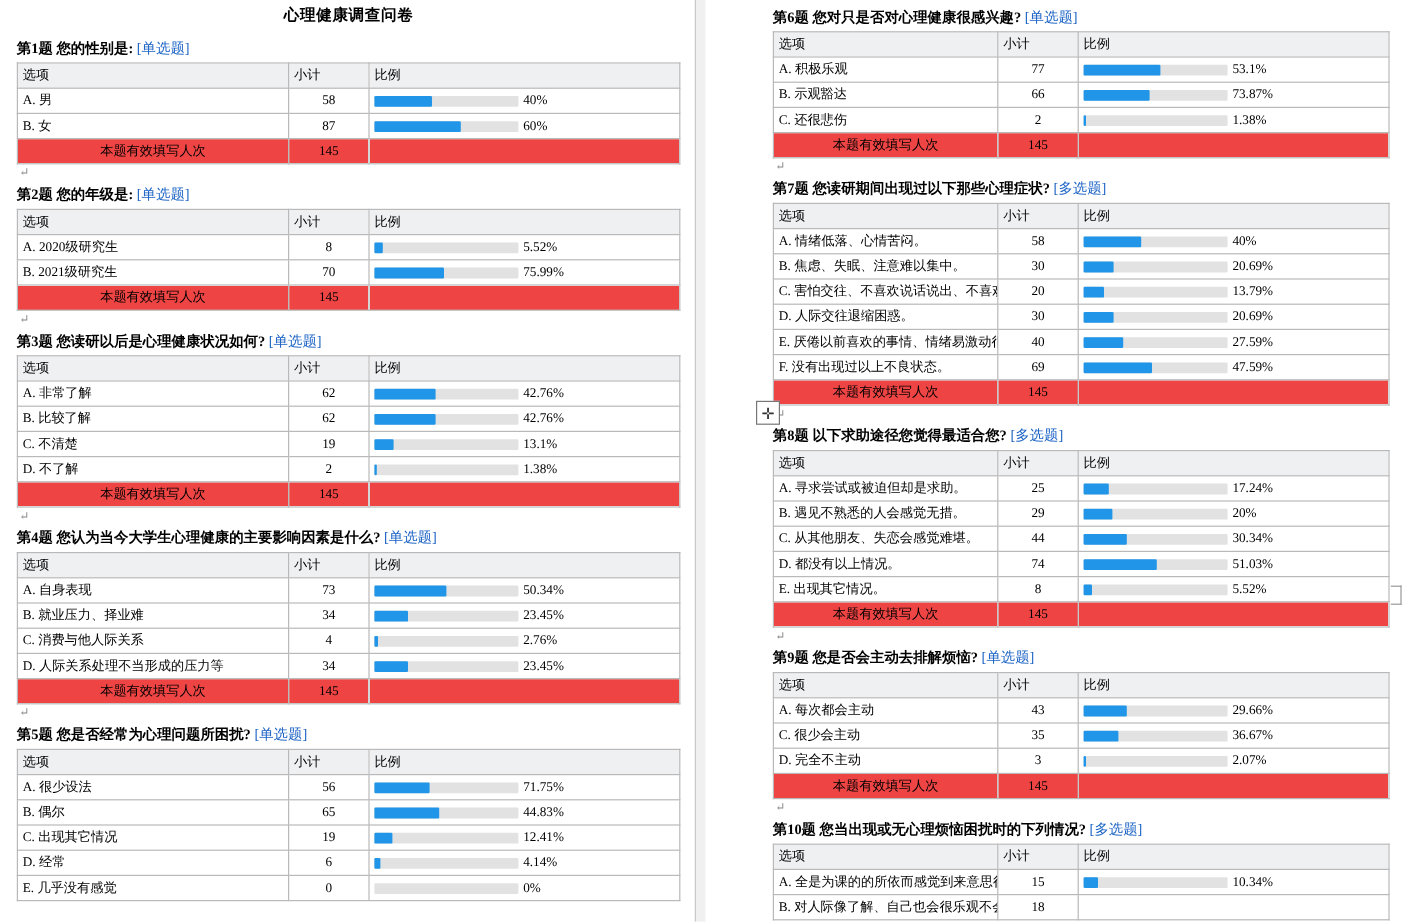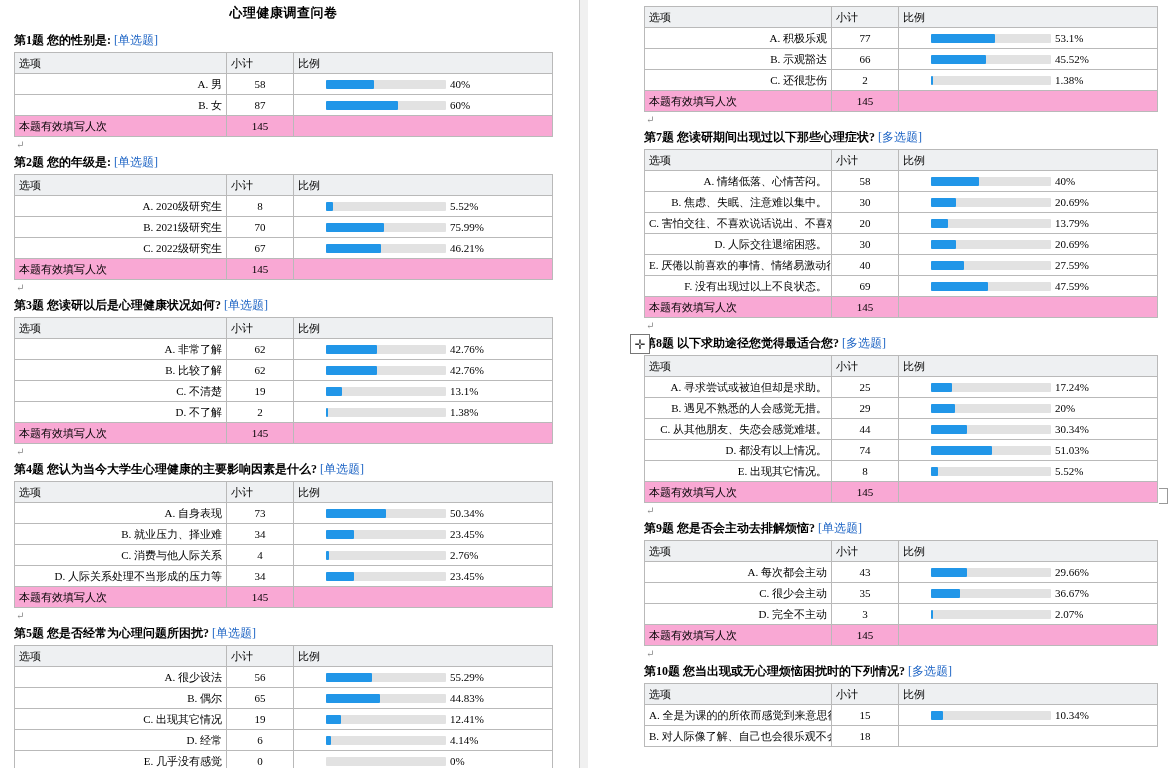--- a/index.html
+++ b/index.html
@@ -17,21 +17,21 @@
     display:flex;
     align-items:flex-start;
   }
   .col{
     position:relative;
     box-sizing:border-box;
   }
   .col-left{
     width:580px;
     height:768px;
-    padding:4px 26px 0 14px;
+    padding:4px 12px 0 14px;
     border-right:1px solid #c8c8c8;
     background:#fff;
     overflow:hidden;
   }
   .gutter{
     width:8px;height:768px;background:#f0f0f0;
   }
   .col-right{
     width:580px;
     height:768px;
@@ -71,46 +71,46 @@
     line-height:14px;
     height:16px;
     overflow:hidden;
     white-space:nowrap;
   }
   table.qt th{
     background:#eef0f2;
     font-weight:normal;
     text-align:left;
   }
-  td.c-opt{text-align:right;}
+  td.c-opt{text-align:left;}
   td.c-num,th.c-num{text-align:center;width:58px;}
   th.c-bar{width:250px;}
   td.c-bar{padding:2px 4px;}
   .barwrap{
-    display:flex;align-items:center;gap:4px;margin-left:28px;
+    display:flex;align-items:center;gap:4px;
   }
   .track{
     position:relative;
     height:9px;
     background:#e2e2e2;
     border-radius:1px;
     flex:0 0 auto;
     width:120px;
   }
   .fill{
     position:absolute;left:0;top:0;bottom:0;
     background:#2196e8;
     border-radius:1px;
   }
   .pct{
     font-size:11px;
     color:#000;
     white-space:nowrap;
   }
-  tr.total td{background:#f9a8d4;}
+  tr.total td{background:#ef4444;text-align:center;}
   .stray{
     color:#8a8a8a;font-size:10px;margin:2px 0 4px 2px;
   }
   
   .move-handle{
     position:absolute;
     left:630px;top:334px;
     width:18px;height:18px;
     border:1px solid #777;
     background:#fff;
@@ -204,32 +204,20 @@
                 <td class="c-num">70</td>
                 <td class="c-bar">
                   <div class="barwrap">
                     <div class="track">
                       <div class="fill" style="width: 48.28%; background: rgb(33, 150, 232);"></div>
                     </div>
                     <span class="pct">75.99%</span>
                   </div>
                 </td>
               </tr>
-              <tr>
-                <td class="c-opt">C. 2022级研究生</td>
-                <td class="c-num">67</td>
-                <td class="c-bar">
-                  <div class="barwrap">
-                    <div class="track">
-                      <div class="fill" style="width: 46.21%; background: rgb(33, 150, 232);"></div>
-                    </div>
-                    <span class="pct">46.21%</span>
-                  </div>
-                </td>
-              </tr>
               <tr class="total">
                 <td>本题有效填写人次</td>
                 <td class="c-num">145</td>
                 <td></td>
               </tr>
             </tbody>
           </table>
           <div class="stray">↵</div>
         </div>
         <div class="q">
@@ -380,21 +368,21 @@
             </thead>
             <tbody>
               <tr>
                 <td class="c-opt">A. 很少设法</td>
                 <td class="c-num">56</td>
                 <td class="c-bar">
                   <div class="barwrap">
                     <div class="track">
                       <div class="fill" style="width: 38.62%; background: rgb(33, 150, 232);"></div>
                     </div>
-                    <span class="pct">55.29%</span>
+                    <span class="pct">71.75%</span>
                   </div>
                 </td>
               </tr>
               <tr>
                 <td class="c-opt">B. 偶尔</td>
                 <td class="c-num">65</td>
                 <td class="c-bar">
                   <div class="barwrap">
                     <div class="track">
                       <div class="fill" style="width: 44.83%; background: rgb(33, 150, 232);"></div>
@@ -444,20 +432,21 @@
         </div>
       </div>
   </div>
 
   <div class="gutter"></div>
 
   <div class="col col-right">
     <div class="rpad"></div>
     <div id="right-questions">
         <div class="q">
+          <div class="q-head"><span class="q-no">第6题  </span><span class="q-text">您对只是否对心理健康很感兴趣?   </span><span class="q-type">[单选题]</span></div>
           <table class="qt">
             <thead>
               <tr>
                 <th>选项</th>
                 <th class="c-num">小计</th>
                 <th class="c-bar">比例</th>
               </tr>
             </thead>
             <tbody>
               <tr>
@@ -473,21 +462,21 @@
                 </td>
               </tr>
               <tr>
                 <td class="c-opt">B. 示观豁达</td>
                 <td class="c-num">66</td>
                 <td class="c-bar">
                   <div class="barwrap">
                     <div class="track">
                       <div class="fill" style="width: 45.52%; background: rgb(33, 150, 232);"></div>
                     </div>
-                    <span class="pct">45.52%</span>
+                    <span class="pct">73.87%</span>
                   </div>
                 </td>
               </tr>
               <tr>
                 <td class="c-opt">C. 还很悲伤</td>
                 <td class="c-num">2</td>
                 <td class="c-bar">
                   <div class="barwrap">
                     <div class="track">
                       <div class="fill" style="width: 1.38%; background: rgb(33, 150, 232);"></div>

